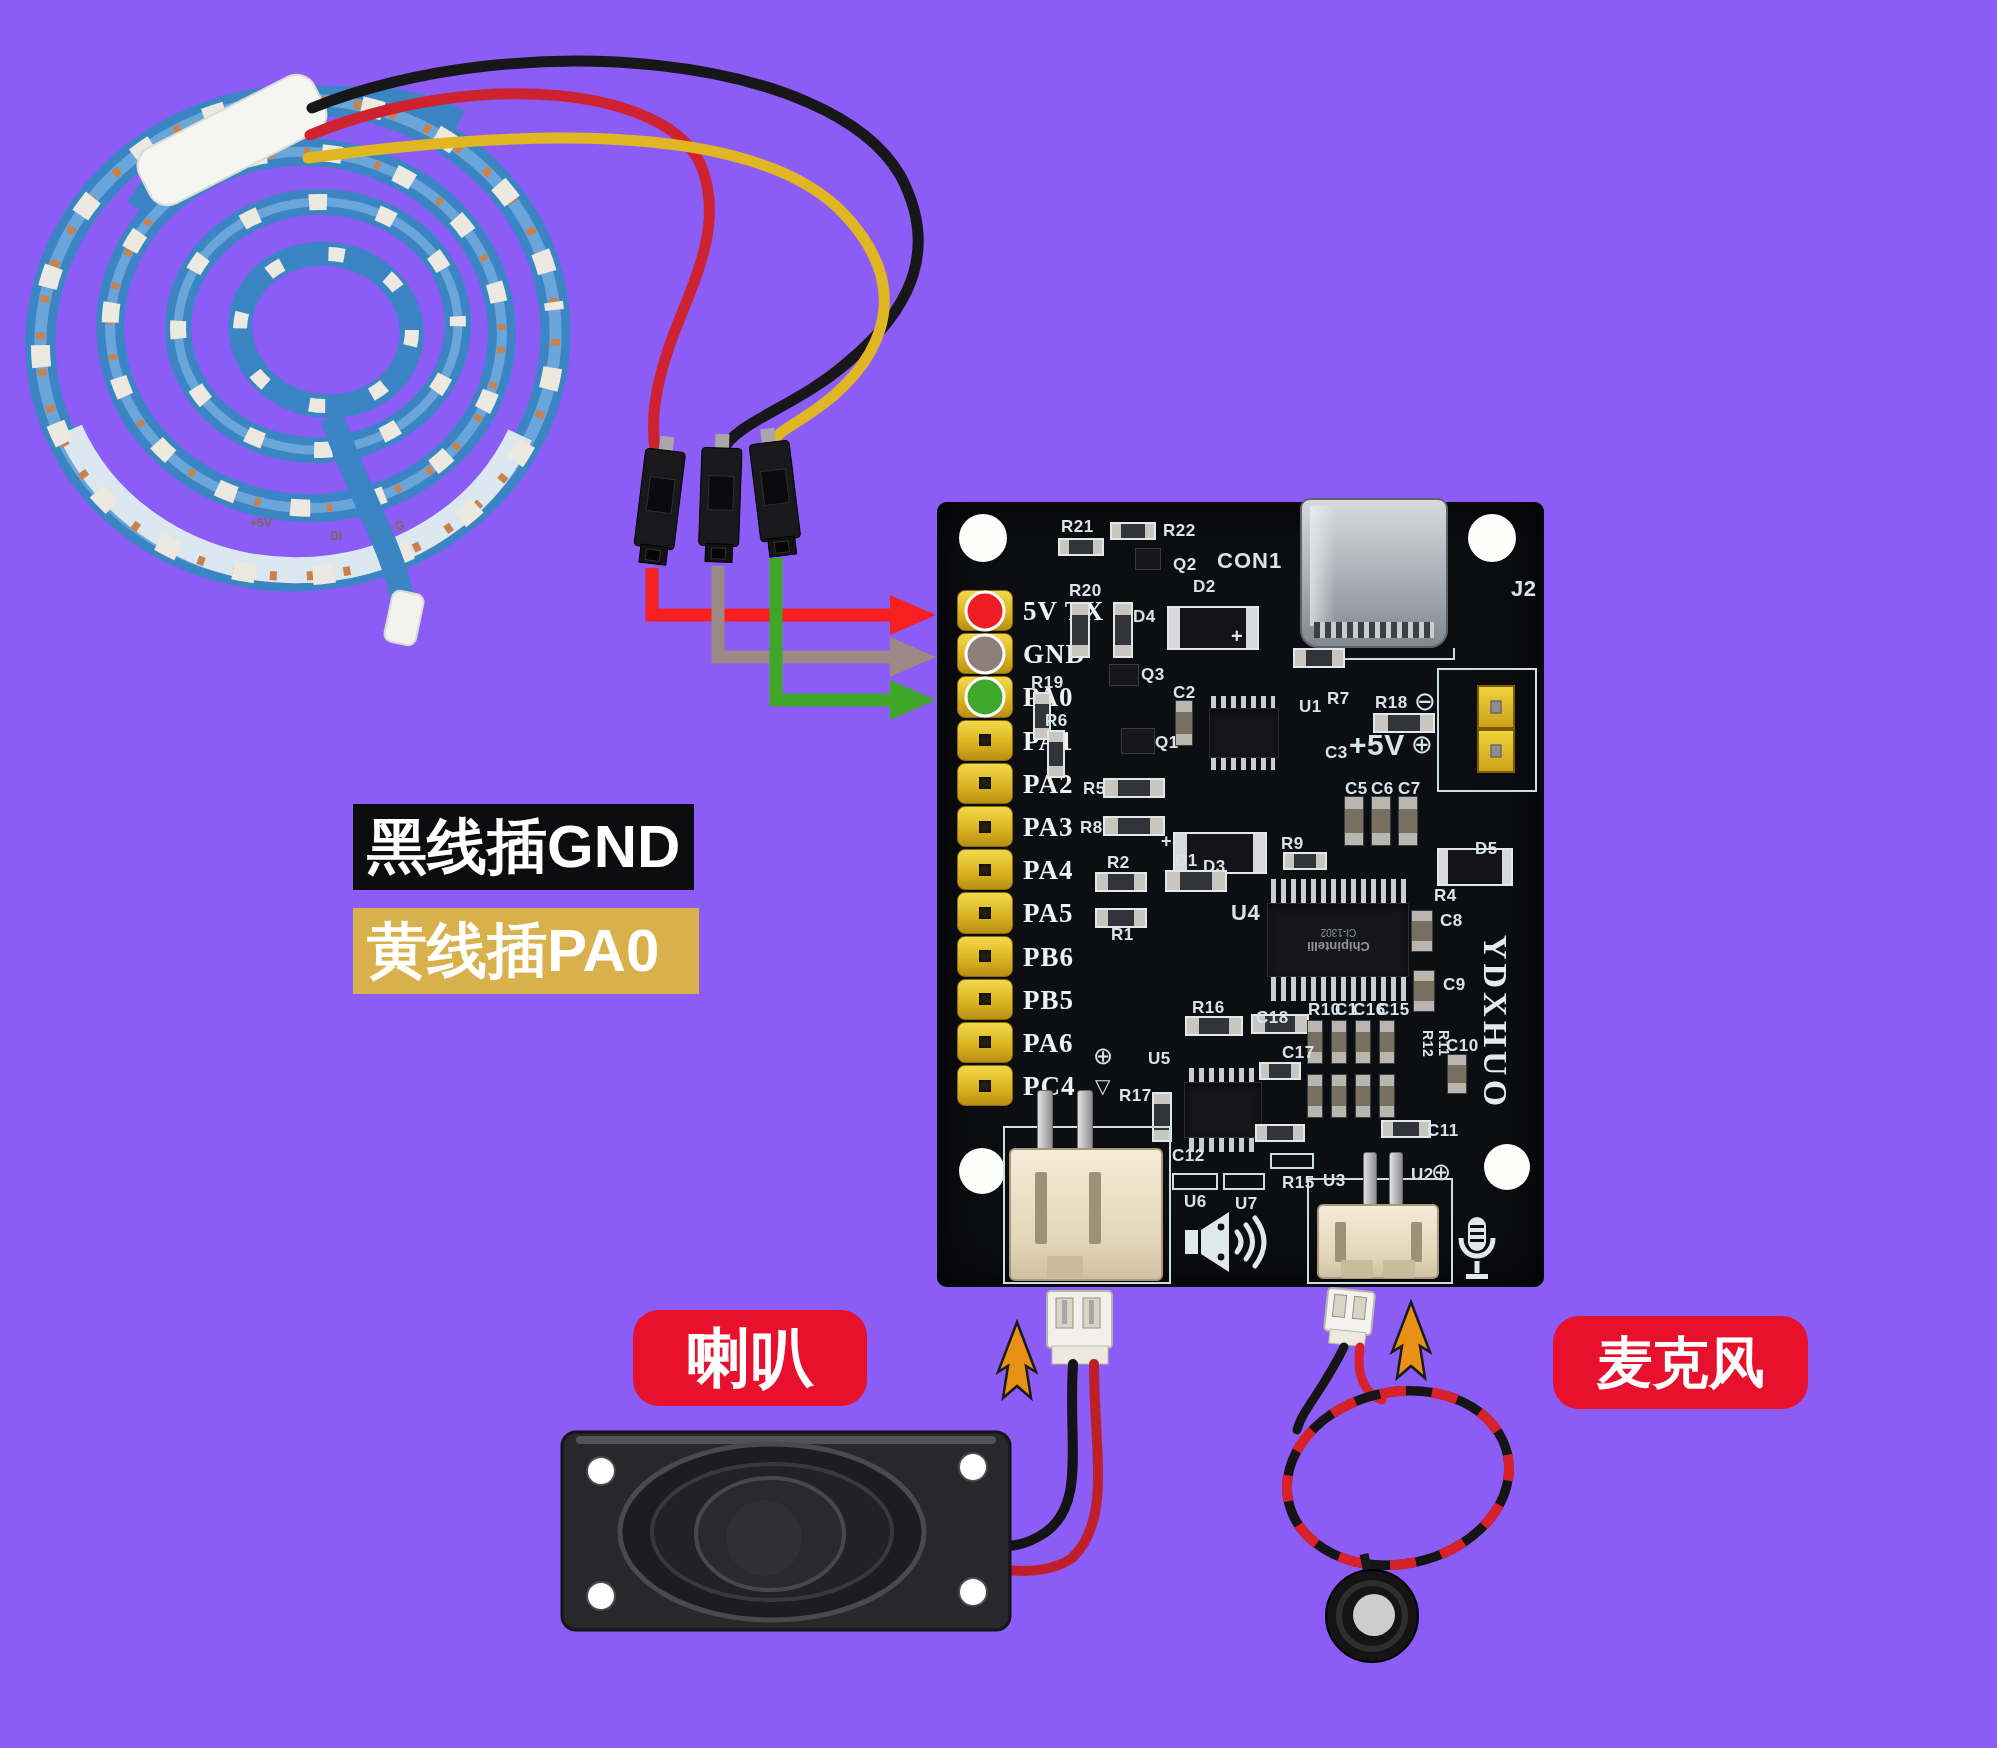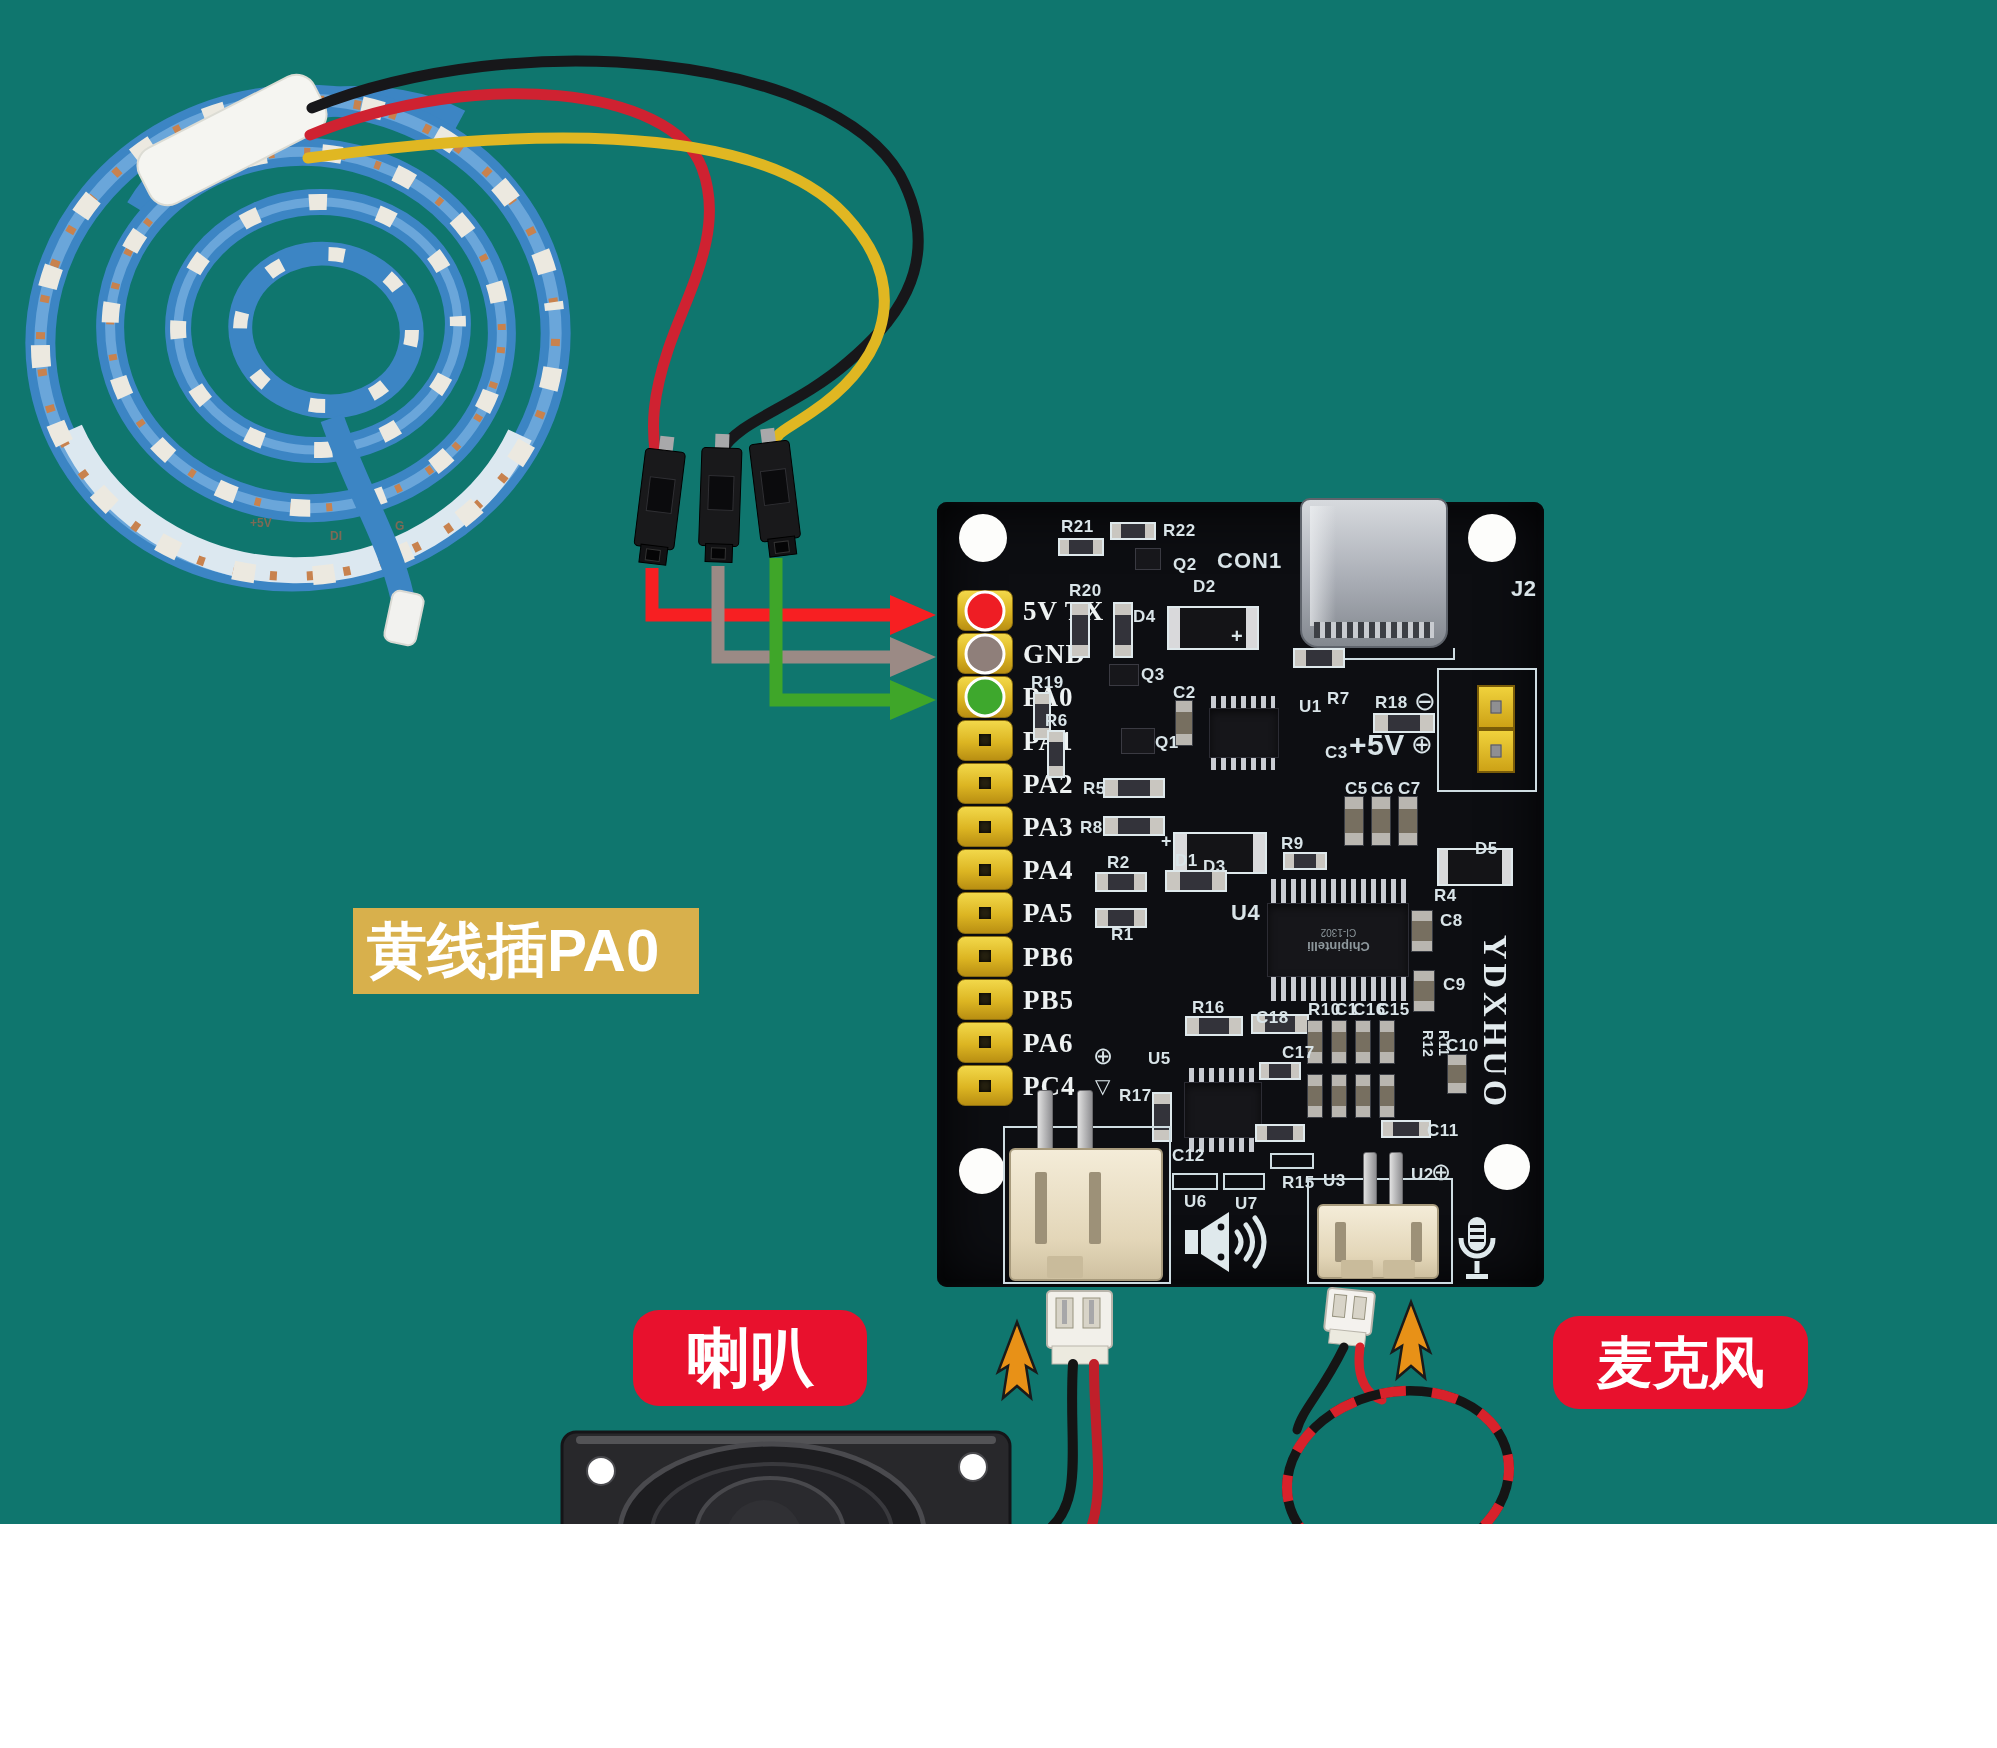--- a/index.html
+++ b/index.html
@@ -1,16 +1,16 @@
 <!DOCTYPE html>
 <html><head>
 <meta charset="utf-8">
 <style>
   html,body{margin:0;padding:0;background:#fff;}
-  .scene{position:relative;width:1997px;height:1524px;background:#0f766e;overflow:hidden;
+  .scene{position:relative;width:1997px;height:1748px;background:#8b5cf6;overflow:hidden;
          font-family:"Liberation Sans",sans-serif;}
   .abs{position:absolute;}
   svg.layer{position:absolute;left:0;top:0;}
 
   
   .badge{position:absolute;color:#fff;font-weight:bold;white-space:nowrap;}
   .badge.sq{padding:0;}
   .b-red{background:#ec1a3f;}
   .b-black{background:#0d0d0f;}
   .b-gold{background:#d8b04c;}
@@ -428,17 +428,18 @@
       <rect x="11" y="1" width="18" height="34" rx="9" fill="#dfe9ec"></rect>
       <rect x="13" y="9" width="14" height="3" fill="#0d0e12"></rect>
       <rect x="13" y="16" width="14" height="3" fill="#0d0e12"></rect>
       <rect x="13" y="23" width="14" height="3" fill="#0d0e12"></rect>
       <path d="M4,22 C4,46 36,46 36,22" fill="none" stroke="#dfe9ec" stroke-width="5"></path>
       <line x1="20" y1="45" x2="20" y2="57" stroke="#dfe9ec" stroke-width="5"></line>
       <rect x="9" y="58" width="22" height="5" fill="#dfe9ec"></rect>
     </svg>
   </div>
 
+  <div class="badge sq b-black" style="left:353px;top:804px;width:327px;height:86px;line-height:86px;font-size:60px;padding-left:14px;">黑线插GND</div>
   <div class="badge sq b-gold" style="left:353px;top:908px;width:332px;height:86px;line-height:86px;font-size:60px;padding-left:14px;">黄线插PA0</div>
   <div class="badge b-pill" style="left:1553px;top:1316px;width:255px;height:93px;line-height:93px;font-size:56px;">麦克风</div>
   <div class="badge b-pill" style="left:633px;top:1310px;width:234px;height:96px;line-height:96px;font-size:64px;">喇叭</div>
 
 </div>
 
 </body></html>

